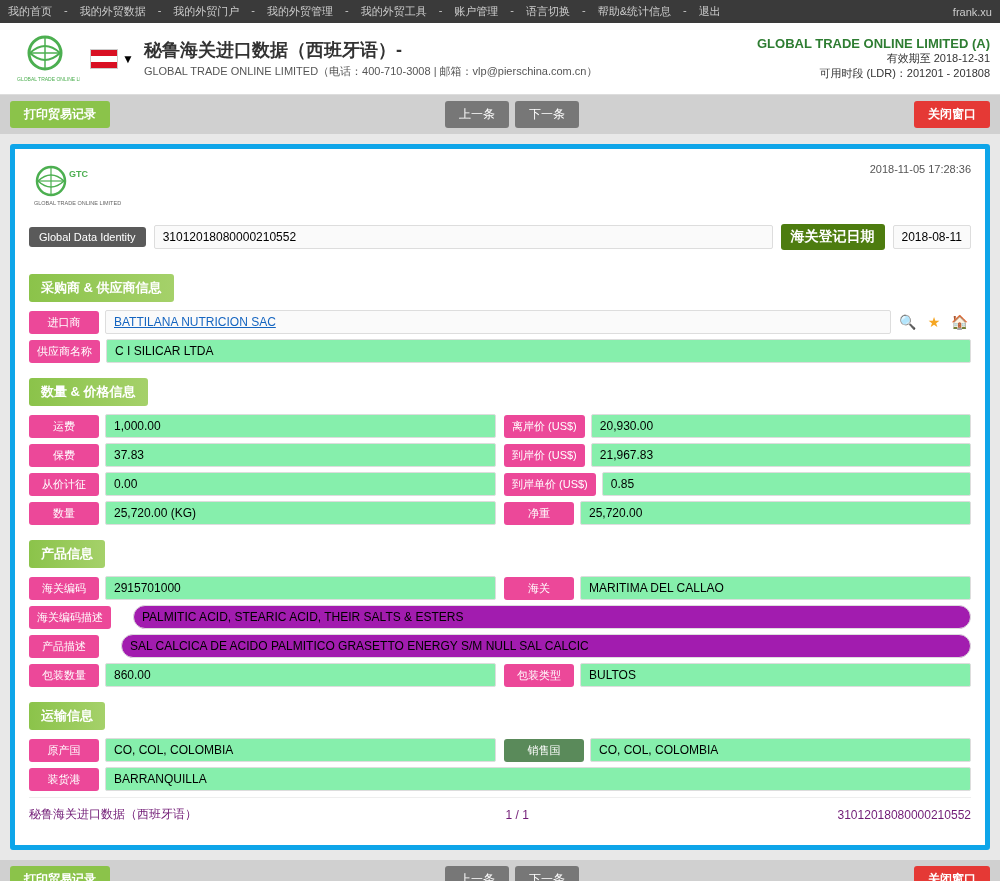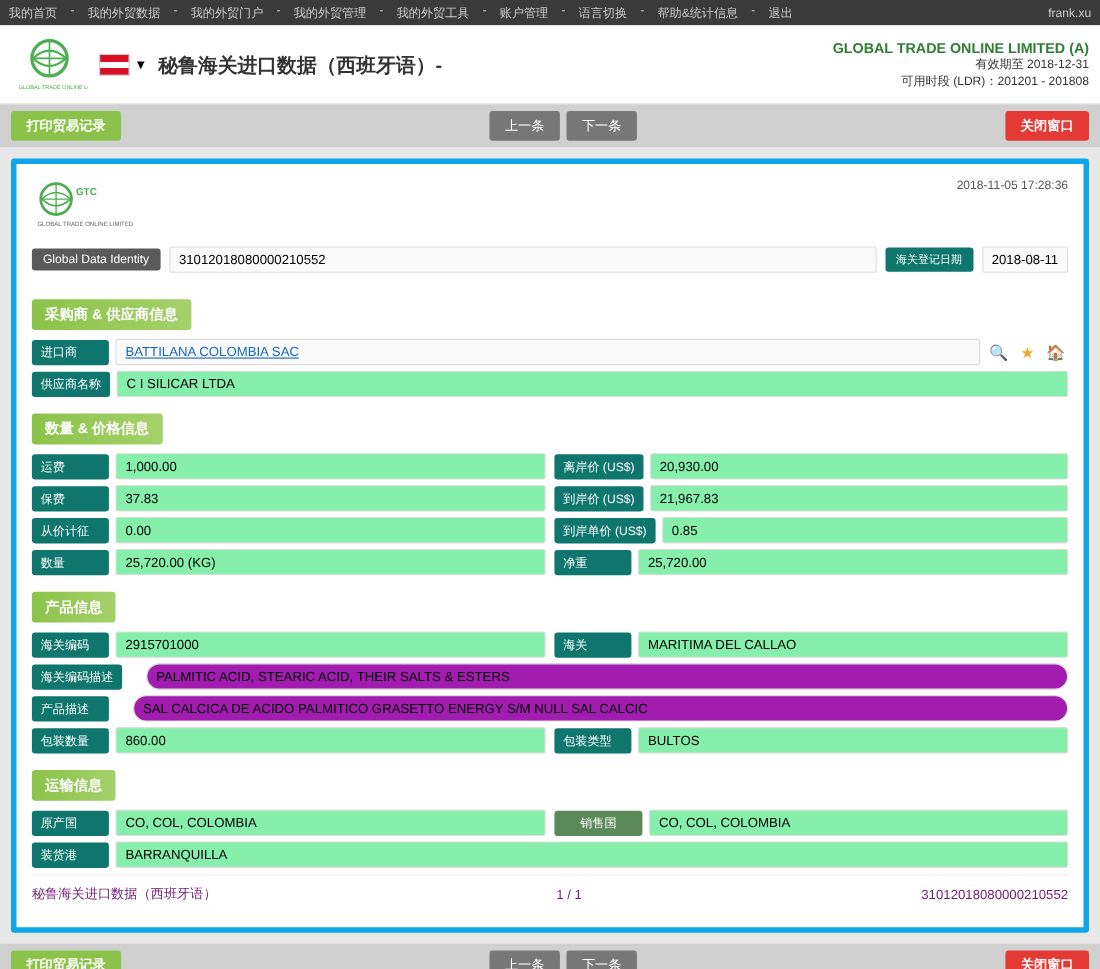--- a/index.html
+++ b/index.html
@@ -36,29 +36,29 @@
     .card { background: #fff; border: 5px solid #0ea5e9; border-radius: 3px; padding: 14px; }
 
     
     .card-header-row { display: flex; justify-content: space-between; align-items: flex-start; margin-bottom: 12px; }
     .timestamp { font-size: 11px; color: #555; }
 
     
     .identity-row { display: flex; align-items: center; gap: 8px; margin-bottom: 10px; padding: 4px 0; }
     .label-box { background: #5a5a5a; color: #fff; padding: 4px 10px; border-radius: 3px; font-size: 11px; white-space: nowrap; }
     .value-box { flex: 1; border: 1px solid #ddd; padding: 4px 8px; font-size: 12px; background: #fafafa; border-radius: 2px; }
-    .label-box-sm { background: #0f766e; color: #fff; padding: 4px 10px; border-radius: 3px; font-size: 10px; white-space: nowrap; }
+    .label-box-sm { background: #4d7c0f; color: #fff; padding: 4px 10px; border-radius: 3px; font-size: 14px; white-space: nowrap; font-weight: bold; }
     .value-box-sm { border: 1px solid #ddd; padding: 4px 8px; font-size: 12px; background: #fafafa; border-radius: 2px; }
 
     
     .section-header { background: linear-gradient(to right, #8bc34a, #a5d16a); color: #fff; padding: 5px 12px; border-radius: 3px; font-size: 13px; font-weight: bold; margin: 10px 0 8px 0; display: inline-block; }
 
     
     .grid-row { display: flex; gap: 6px; margin-bottom: 5px; align-items: center; }
-    .grid-label { background: #0f766e; color: #fff; padding: 4px 8px; border-radius: 3px; font-size: 11px; text-align: left; min-width: 70px; white-space: nowrap; }
+    .grid-label { background: #ec4899; color: #fff; padding: 4px 8px; border-radius: 3px; font-size: 11px; text-align: center; min-width: 70px; white-space: nowrap; }
     .grid-value { border: 1px solid #ddd; padding: 4px 8px; font-size: 12px; background: #86efac; border-radius: 2px; flex: 1; }
     .grid-label-green { background: #5a8a5a; color: #fff; padding: 4px 8px; border-radius: 3px; font-size: 11px; text-align: center; min-width: 80px; white-space: nowrap; }
 
     .two-col { display: flex; gap: 8px; }
     .two-col > div { flex: 1; }
 
     
     .importer-row { display: flex; align-items: center; gap: 6px; margin-bottom: 5px; }
     .importer-value { border: 1px solid #ddd; padding: 4px 8px; font-size: 12px; background: #fafafa; border-radius: 2px; flex: 1; color: #1565c0; text-decoration: underline; cursor: pointer; }
     .icon-group { display: flex; gap: 4px; }
@@ -112,20 +112,21 @@
         <line x1="19" y1="22" x2="51" y2="22" stroke="#4caf50" stroke-width="1.5"></line>
         <text x="7" y="50" font-size="5" fill="#4caf50" font-family="Arial">GLOBAL TRADE ONLINE LIMITED</text>
       </svg>
     </div>
     <div class="flag-box">
       <div class="flag"></div>
       <span style="cursor:pointer;">▼</span>
     </div>
     <div>
       <div class="header-title">秘鲁海关进口数据（西班牙语）-</div>
+      <div class="header-subtitle">GLOBAL TRADE ONLINE LIMITED（电话：400-710-3008 | 邮箱：vlp@pierschina.com.cn）</div>
     </div>
   </div>
   <div class="header-right">
     <div class="company-name">GLOBAL TRADE ONLINE LIMITED (A)</div>
     <div>有效期至 2018-12-31</div>
     <div>可用时段 (LDR)：201201 - 201808</div>
   </div>
 </div>
 
 <div class="toolbar">
@@ -164,21 +165,21 @@
       <div class="value-box">31012018080000210552</div>
       <div class="label-box-sm">海关登记日期</div>
       <div class="value-box-sm">2018-08-11</div>
     </div>
 
     
     <div class="section-header">采购商 &amp; 供应商信息</div>
 
     <div class="importer-row">
       <div class="grid-label">进口商</div>
-      <div class="importer-value">BATTILANA COLOMBIA SAC</div>
+      <div class="importer-value">BATTILANA NUTRICION SAC</div>
       <div class="icon-group">
         <div class="icon-btn" title="搜索">🔍</div>
         <div class="icon-btn" title="收藏" style="color:#f5a623;">★</div>
         <div class="icon-btn" title="主页">🏠</div>
       </div>
     </div>
 
     <div class="grid-row">
       <div class="grid-label">供应商名称</div>
       <div class="grid-value">C I SILICAR LTDA</div>

